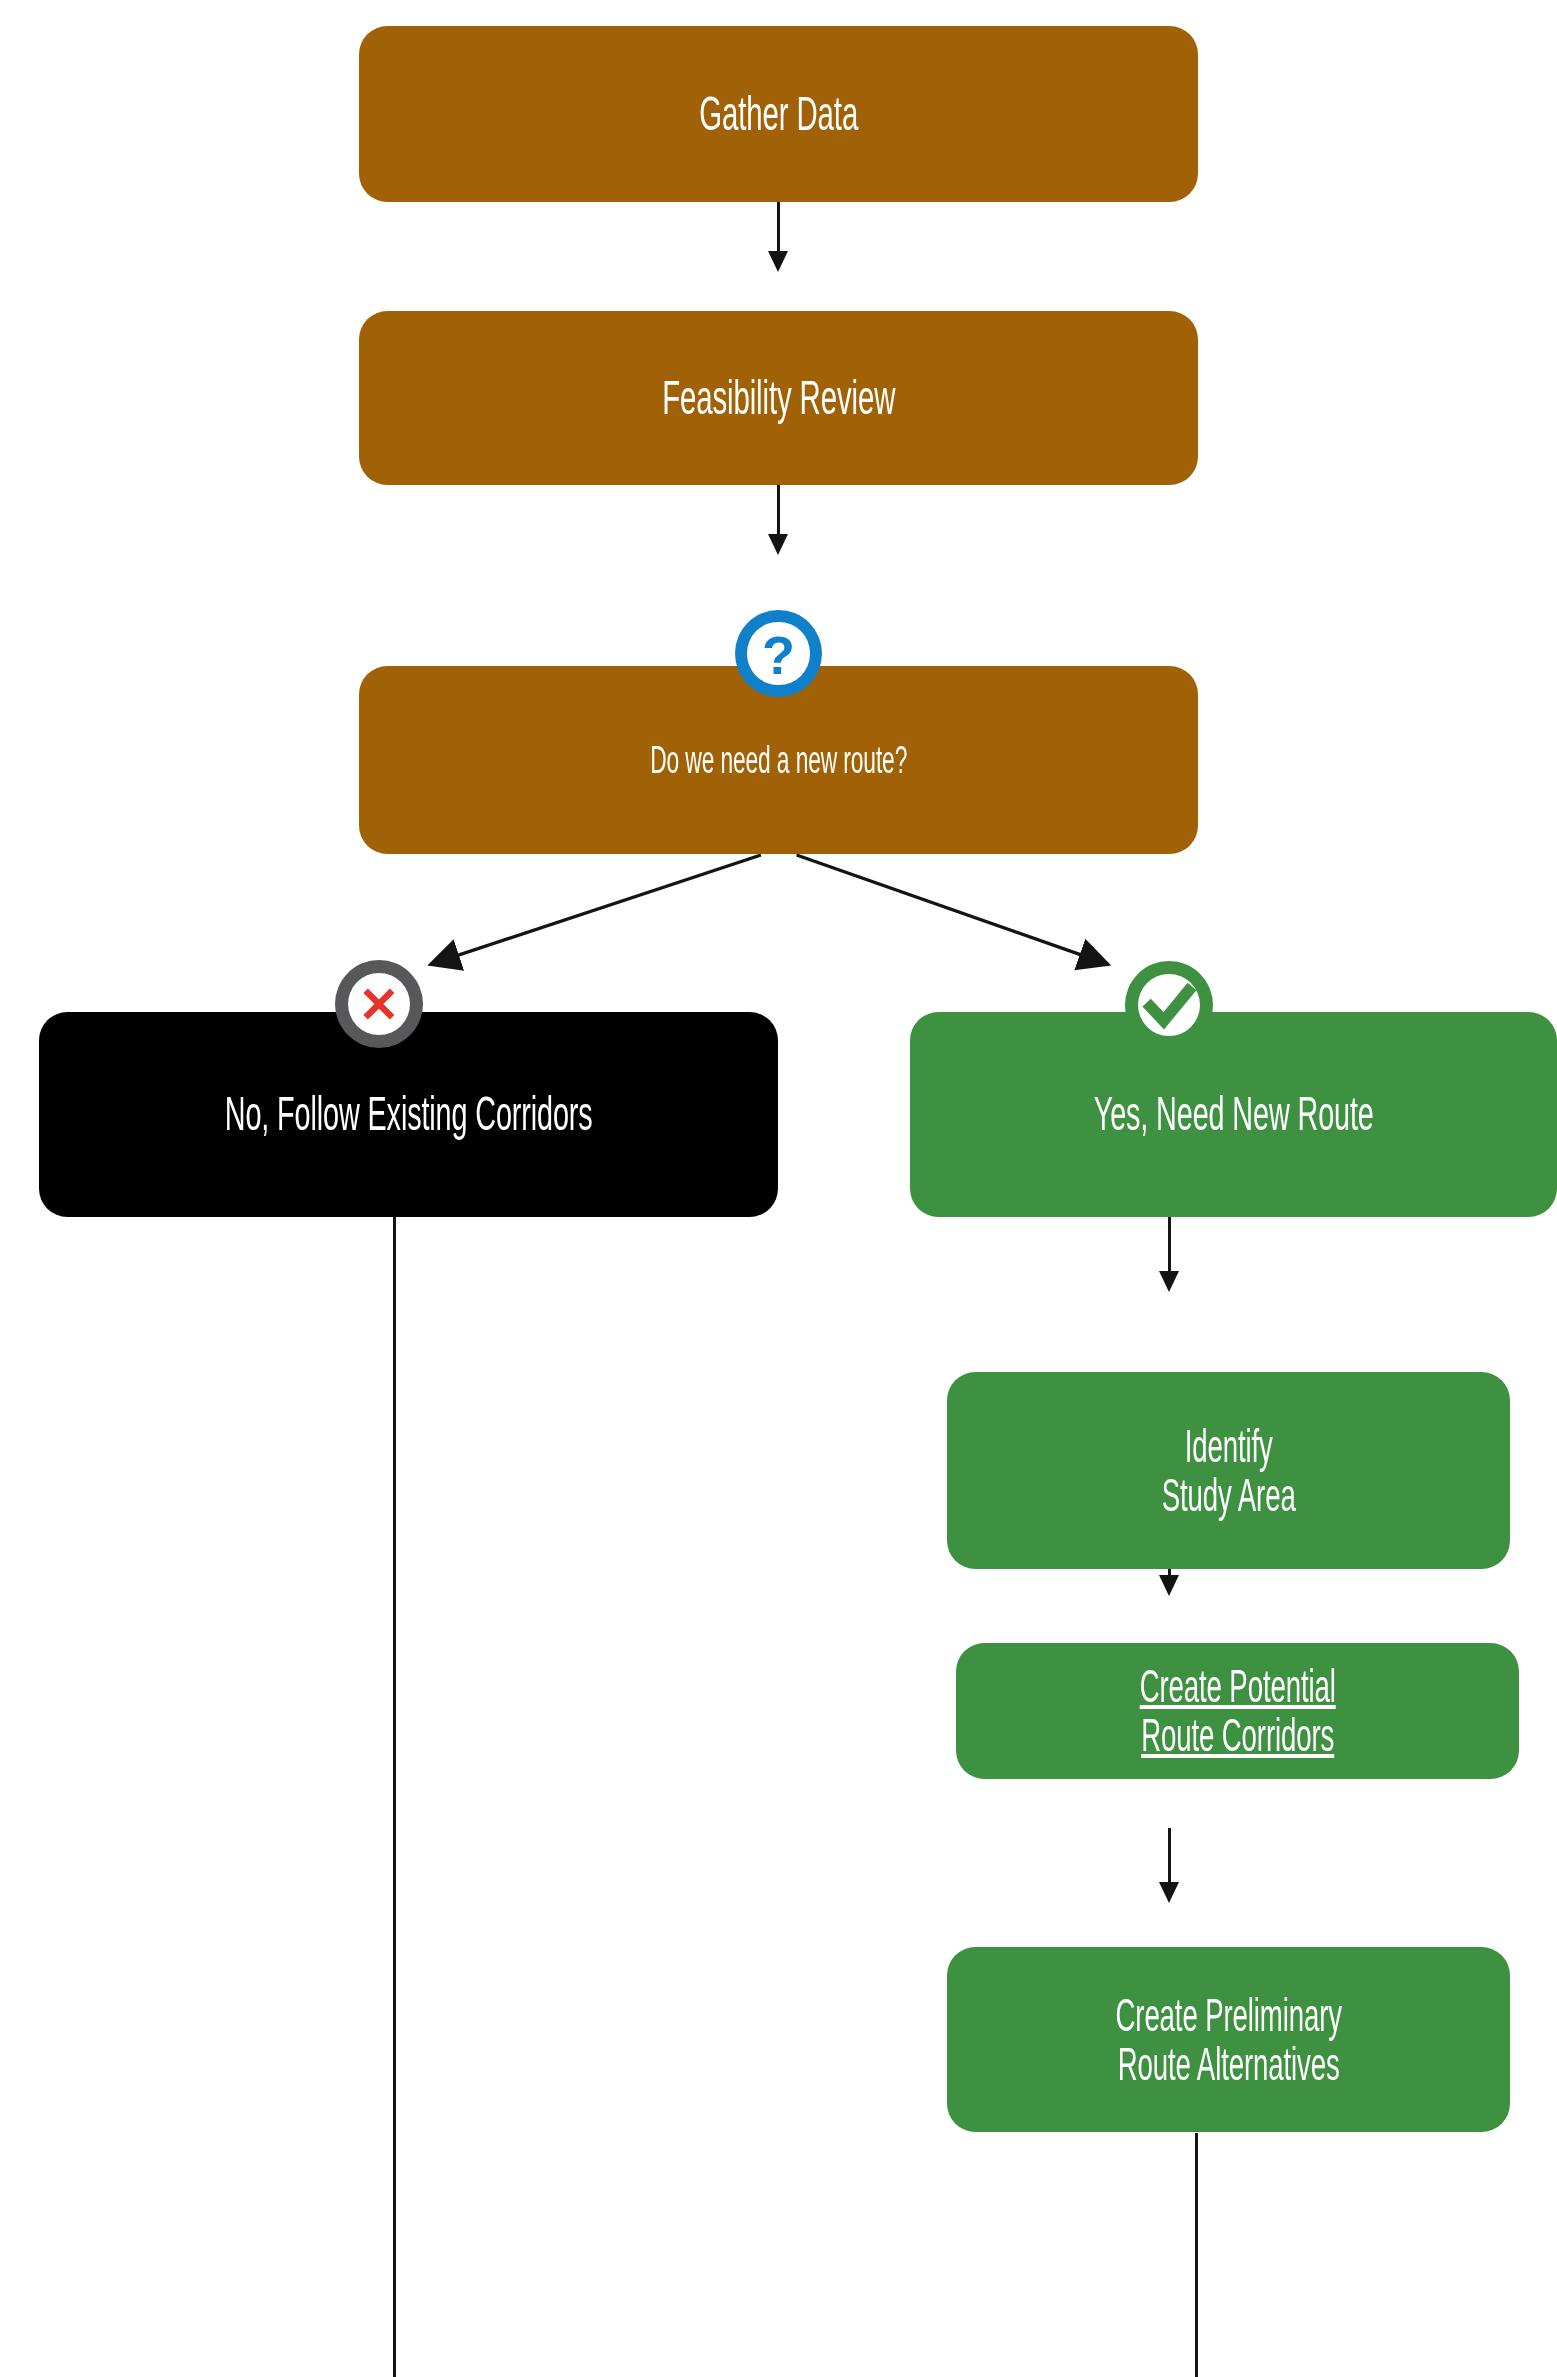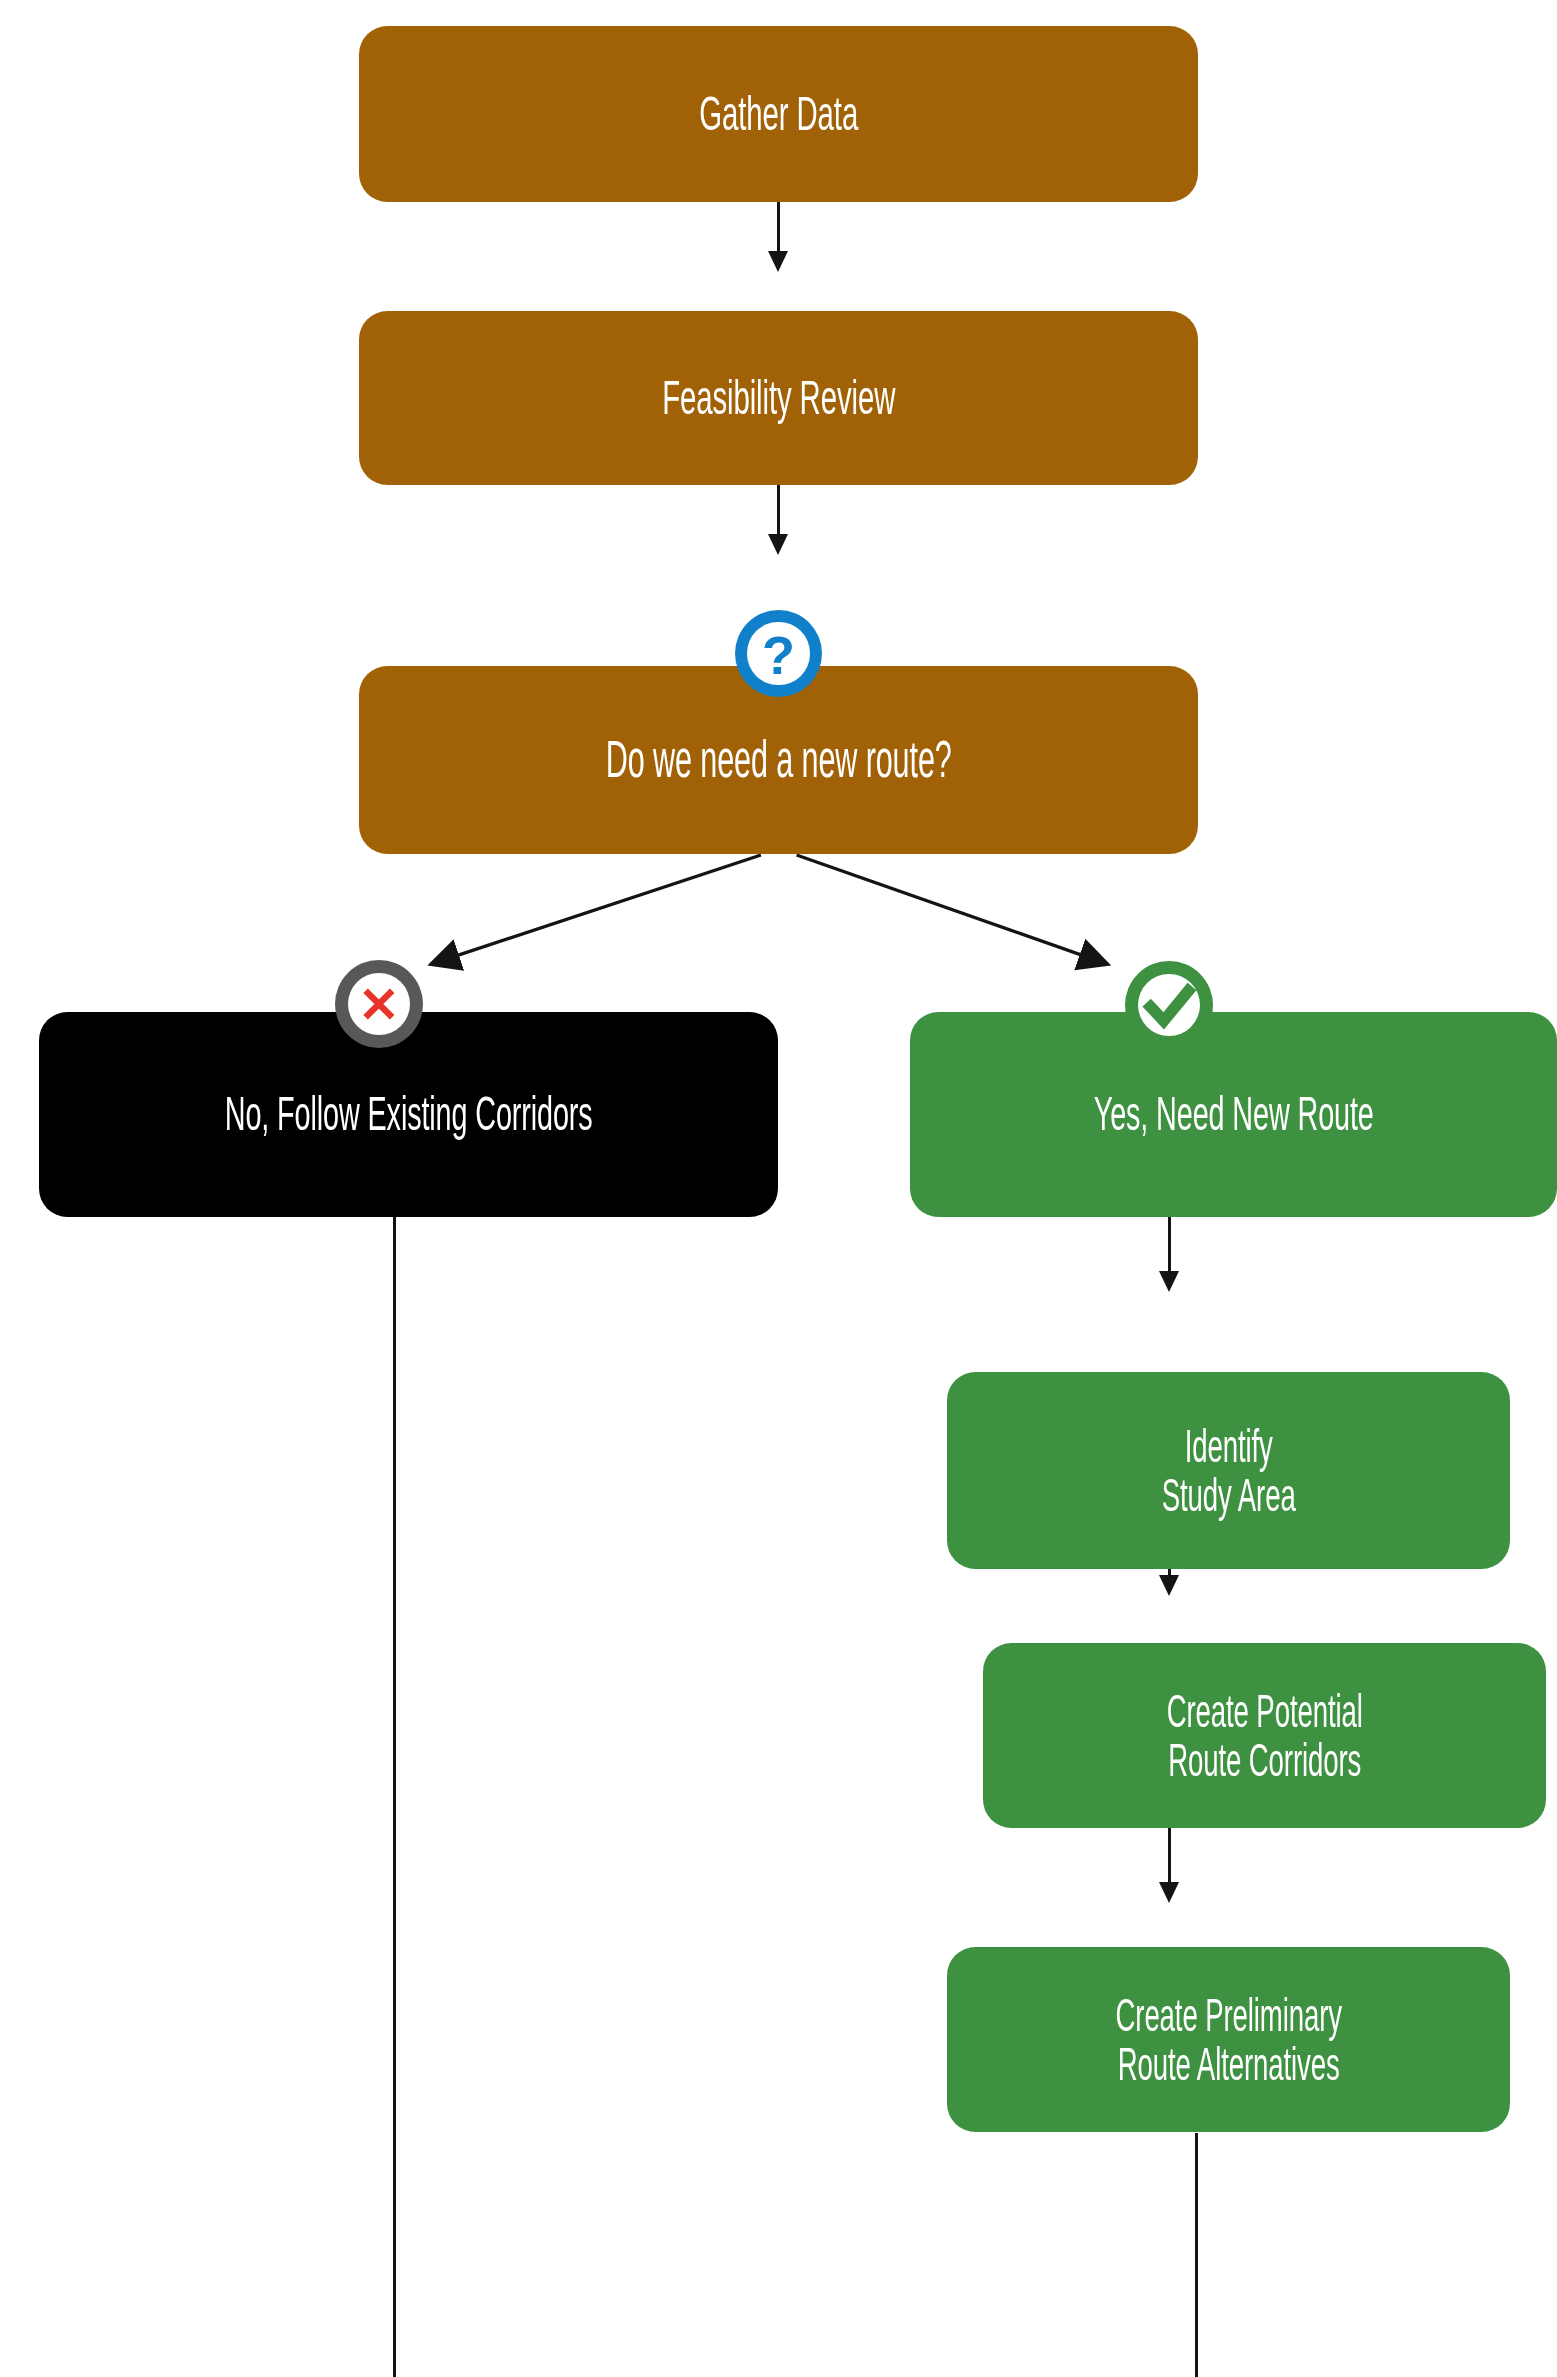--- a/index.html
+++ b/index.html
@@ -137,21 +137,21 @@
     <span class="label">Feasibility Review</span>
   </div>
 
   <div class="badge" style="left:735px; top:610px; width:87px; height:87px;">
     <div class="ring" style="background:#1080CB;"></div>
     <div class="inner" style="inset:12.4px; background:#ffffff;"></div>
     <svg width="87" height="87" viewBox="0 0 100 100" aria-hidden="true">
       <text x="50" y="73" text-anchor="middle" font-family="'Liberation Sans', sans-serif" font-size="62" font-weight="bold" fill="#1080CB">?</text>
     </svg>
   </div>
-  <div class="node blue" style="left:359px; top:666px; width:839px; height:188px; font-size:51px;">
+  <div class="node blue" style="left:359px; top:666px; width:839px; height:188px; font-size:38px;">
     <span class="label">Do we need a new route?</span>
   </div>
 
   <div class="badge" style="left:335px; top:960px; width:88px; height:88px;">
     <div class="ring" style="background:#58585A;"></div>
     <div class="inner" style="inset:13px; background:#ffffff;"></div>
     <svg width="88" height="88" viewBox="0 0 100 100" aria-hidden="true">
       <text x="50" y="70" text-anchor="middle" font-family="'Liberation Sans', sans-serif" font-size="56" font-weight="bold" fill="#E8332A">✕</text>
     </svg>
   </div>
@@ -168,21 +168,21 @@
   </div>
   <div class="node green" style="left:871px; top:1012px; width:647px; height:205px; font-size:48px;">
     <span class="label">Yes, Need New Route</span>
   </div>
 
   <div class="node green" style="left:908px; top:1372px; width:563px; height:197px; font-size:46px;">
     <span class="label">Identify
 Study Area</span>
   </div>
 
-  <div class="node green" style="left:944px; top:1643px; width:563px; height:185px; font-size:46px;">
+  <div class="node green" style="left:917px; top:1643px; width:563px; height:136px; font-size:46px;text-decoration:underline;">
     <span class="label">Create Potential
 Route Corridors</span>
   </div>
 
   <div class="node green" style="left:908px; top:1947px; width:563px; height:185px; font-size:46px;">
     <span class="label">Create Preliminary
 Route Alternatives</span>
   </div>
 
 </div>

